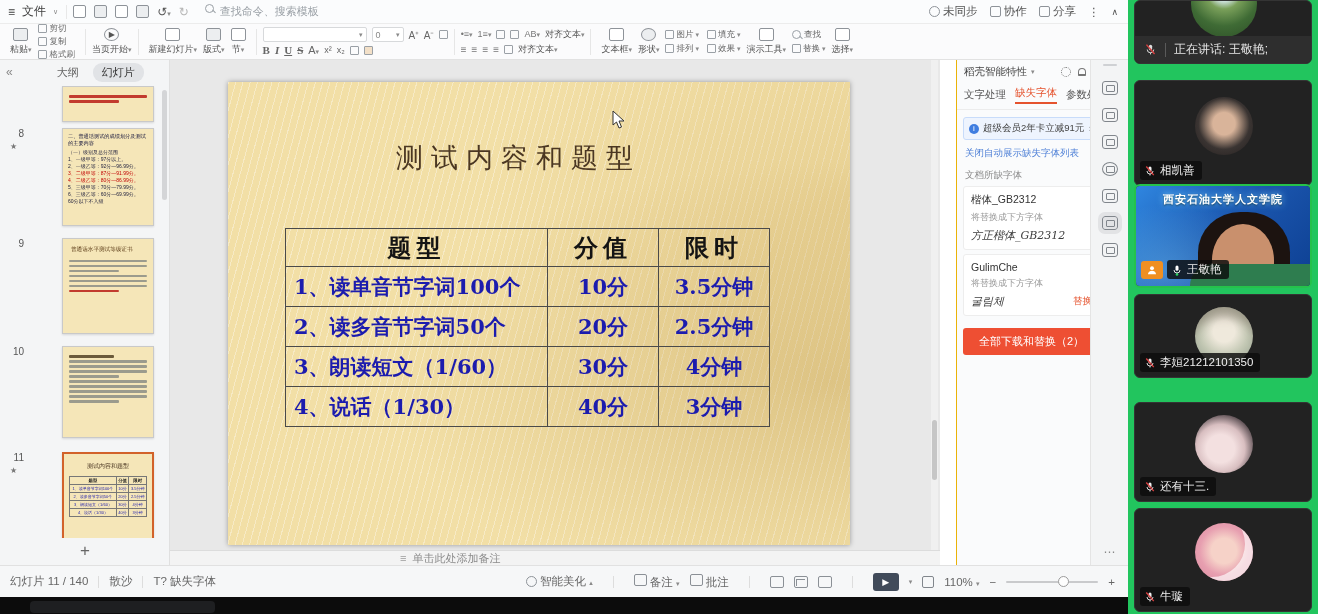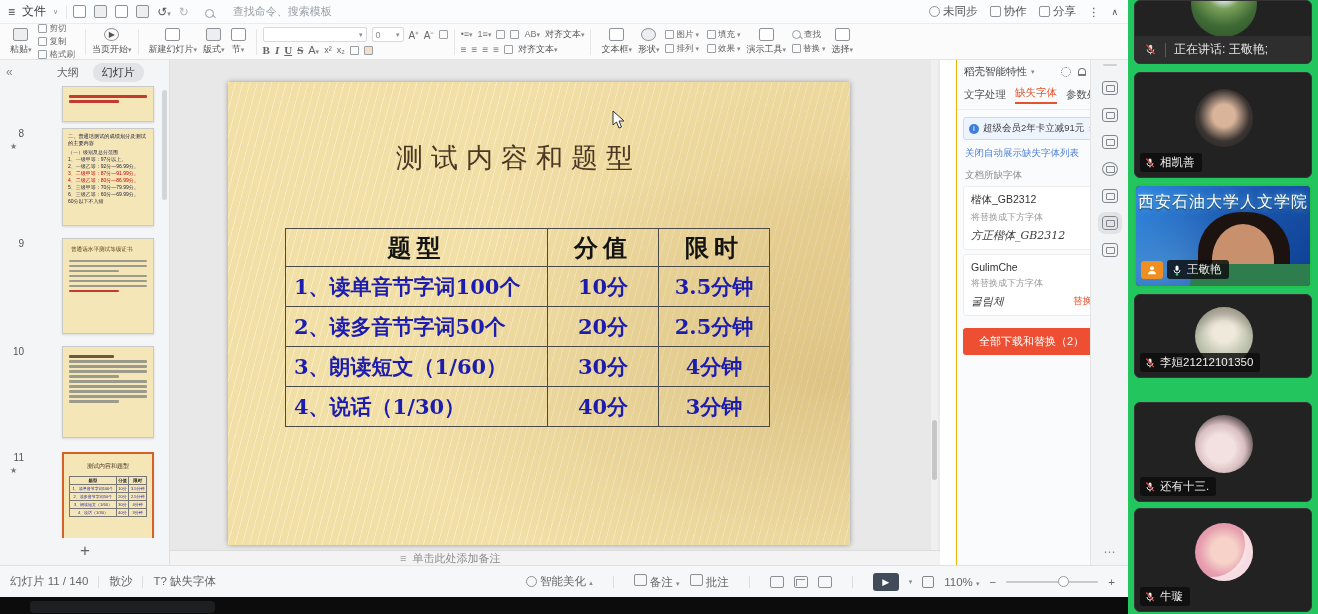--- a/index.html
+++ b/index.html
@@ -9,21 +9,21 @@
 
   
   .menubar{position:absolute;left:0;top:0;width:1128px;height:24px;background:#fbfcfd;border-bottom:1px solid #ececec;display:flex;align-items:center;font-size:12px;color:#3d3d3d}
   .menubar .grp{display:flex;align-items:center;gap:7px;padding:0 8px}
   .qat{display:flex;align-items:center;gap:8px;padding:0 6px;border-left:1px solid #e8e8e8}
   .bx{display:inline-block;width:13px;height:13px;border:1px solid #8e9399;border-radius:2px;background:#fff}
   .bx.dk{background:#eceef0}
   .tabs{display:flex;align-items:center;gap:4px;margin-left:6px}
   .tab{padding:2px 9px;border-radius:10px;color:#333;cursor:default;white-space:nowrap}
   .tab.active{background:#e5532e;color:#fff;font-weight:bold}
-  .searchbar{display:flex;align-items:flex-end;gap:18px;margin-left:10px;color:#9aa0a6;font-size:11px;white-space:nowrap}
+  .searchbar{display:flex;align-items:flex-start;gap:5px;margin-left:10px;color:#9aa0a6;font-size:11px;white-space:nowrap}
   .mag{position:relative;width:10px;height:10px}
   .mag::before{content:"";position:absolute;left:0;top:0;width:7px;height:7px;border:1.4px solid #9aa0a6;border-radius:50%}
   .mag::after{content:"";position:absolute;left:7px;top:7px;width:4px;height:1.4px;background:#9aa0a6;transform:rotate(45deg)}
   .menu-right{margin-left:auto;display:flex;align-items:center;gap:12px;padding-right:10px;color:#555;font-size:11.5px;white-space:nowrap}
   .mini-ic{display:inline-block;width:11px;height:11px;border:1px solid #8e9399;border-radius:50%;vertical-align:-2px}
   .mini-sq{display:inline-block;width:11px;height:11px;border:1px solid #8e9399;border-radius:2px;vertical-align:-2px}
 
   
   .ribbon{position:absolute;left:0;top:24px;width:1128px;height:36px;background:#fbfbfc;border-bottom:1px solid #e2e2e2;display:flex;align-items:center;font-size:9px;color:#4a4a4a;padding:0 6px;gap:6px;white-space:nowrap;overflow:hidden}
   .rgrp{display:flex;align-items:center;gap:6px;padding:0 4px;height:32px}
@@ -132,21 +132,21 @@
   .vtile{position:absolute;left:6px;width:178px;background:#222;border:1px solid #343434;border-radius:6px;overflow:hidden}
   .vtile.active{border:2px solid #25c24b}
   .avatar{position:absolute;border-radius:50%}
   .nametag{position:absolute;left:5px;bottom:5px;display:flex;align-items:center;gap:4px;background:rgba(12,12,12,.82);border-radius:3px;padding:2px 7px 2px 4px;color:#eee;font-size:11.5px;white-space:nowrap}
   .speakbar{position:absolute;left:0;bottom:0;width:100%;height:27px;background:#2e2e2e;display:flex;align-items:center;gap:8px;padding:0 9px;color:#e6e6e6;font-size:12px}
   .vdiv{width:1px;height:14px;background:#5a5a5a}
   .hostbadge{width:22px;height:18px;background:#ef8f21;border-radius:3px;display:flex;align-items:center;justify-content:center}
   .t3bg{position:absolute;inset:0;background:
       radial-gradient(ellipse at 18% 85%, rgba(130,215,255,.38), transparent 55%),
       linear-gradient(135deg,#2f86e0 0%,#1b56ae 48%,#0d3f92 100%)}
-  .t3text{position:absolute;left:0;top:6px;width:100%;text-align:center;color:#fff;font-weight:normal;font-size:16px;letter-spacing:1px;text-shadow:0 0 7px #7fd4ff,0 1px 2px #023}
+  .t3text{position:absolute;left:0;top:6px;width:100%;text-align:center;color:#fff;font-weight:bold;font-size:11px;letter-spacing:1px;text-shadow:0 0 7px #7fd4ff,0 1px 2px #023}
   .hair{position:absolute;left:62px;top:26px;width:92px;height:88px;background:#1c1310;border-radius:46% 46% 40% 40%}
   .face{position:absolute;left:76px;top:38px;width:62px;height:72px;background:#c9906d;border-radius:50% 50% 46% 46%}
   .shirt{position:absolute;right:0;bottom:0;width:120px;height:22px;background:#2e7d4f;border-radius:30px 0 0 0}
 </style>
 </head>
 <body>
 
 <div class="screen">
   <div class="wps">
 
@@ -558,21 +558,21 @@
             <rect x="6" y="2" width="4" height="7" rx="2" fill="#ddd"></rect>
             <path d="M4 8a4 4 0 0 0 8 0" stroke="#ddd" fill="none" stroke-width="1.2"></path>
             <line x1="8" y1="12" x2="8" y2="14" stroke="#ddd" stroke-width="1.2"></line>
             <line x1="3" y1="2" x2="13" y2="13.5" stroke="#d64040" stroke-width="1.8"></line>
           </svg>
         <span class="vdiv"></span>
         <span>正在讲话: 王敬艳;</span>
       </div>
     </div>
 
-    <div class="vtile" style="top:72px;height:106px">
+    <div class="vtile" style="top:80px;height:106px">
       <div class="avatar" style="left:60px;top:16px;width:58px;height:58px;background:radial-gradient(circle at 50% 46%, #d9b49a 0 26%, #3a3432 60%, #221d1c)"></div>
       <div class="nametag">
         <svg width="12" height="12" viewBox="0 0 16 16">
             <rect x="6" y="2" width="4" height="7" rx="2" fill="#eee"></rect>
             <path d="M4 8a4 4 0 0 0 8 0" stroke="#eee" fill="none" stroke-width="1.2"></path>
             <line x1="8" y1="12" x2="8" y2="14" stroke="#eee" stroke-width="1.2"></line>
             <line x1="3" y1="2" x2="13" y2="13.5" stroke="#d64040" stroke-width="1.8"></line>
           </svg>
         <span>相凯善</span>
       </div>

